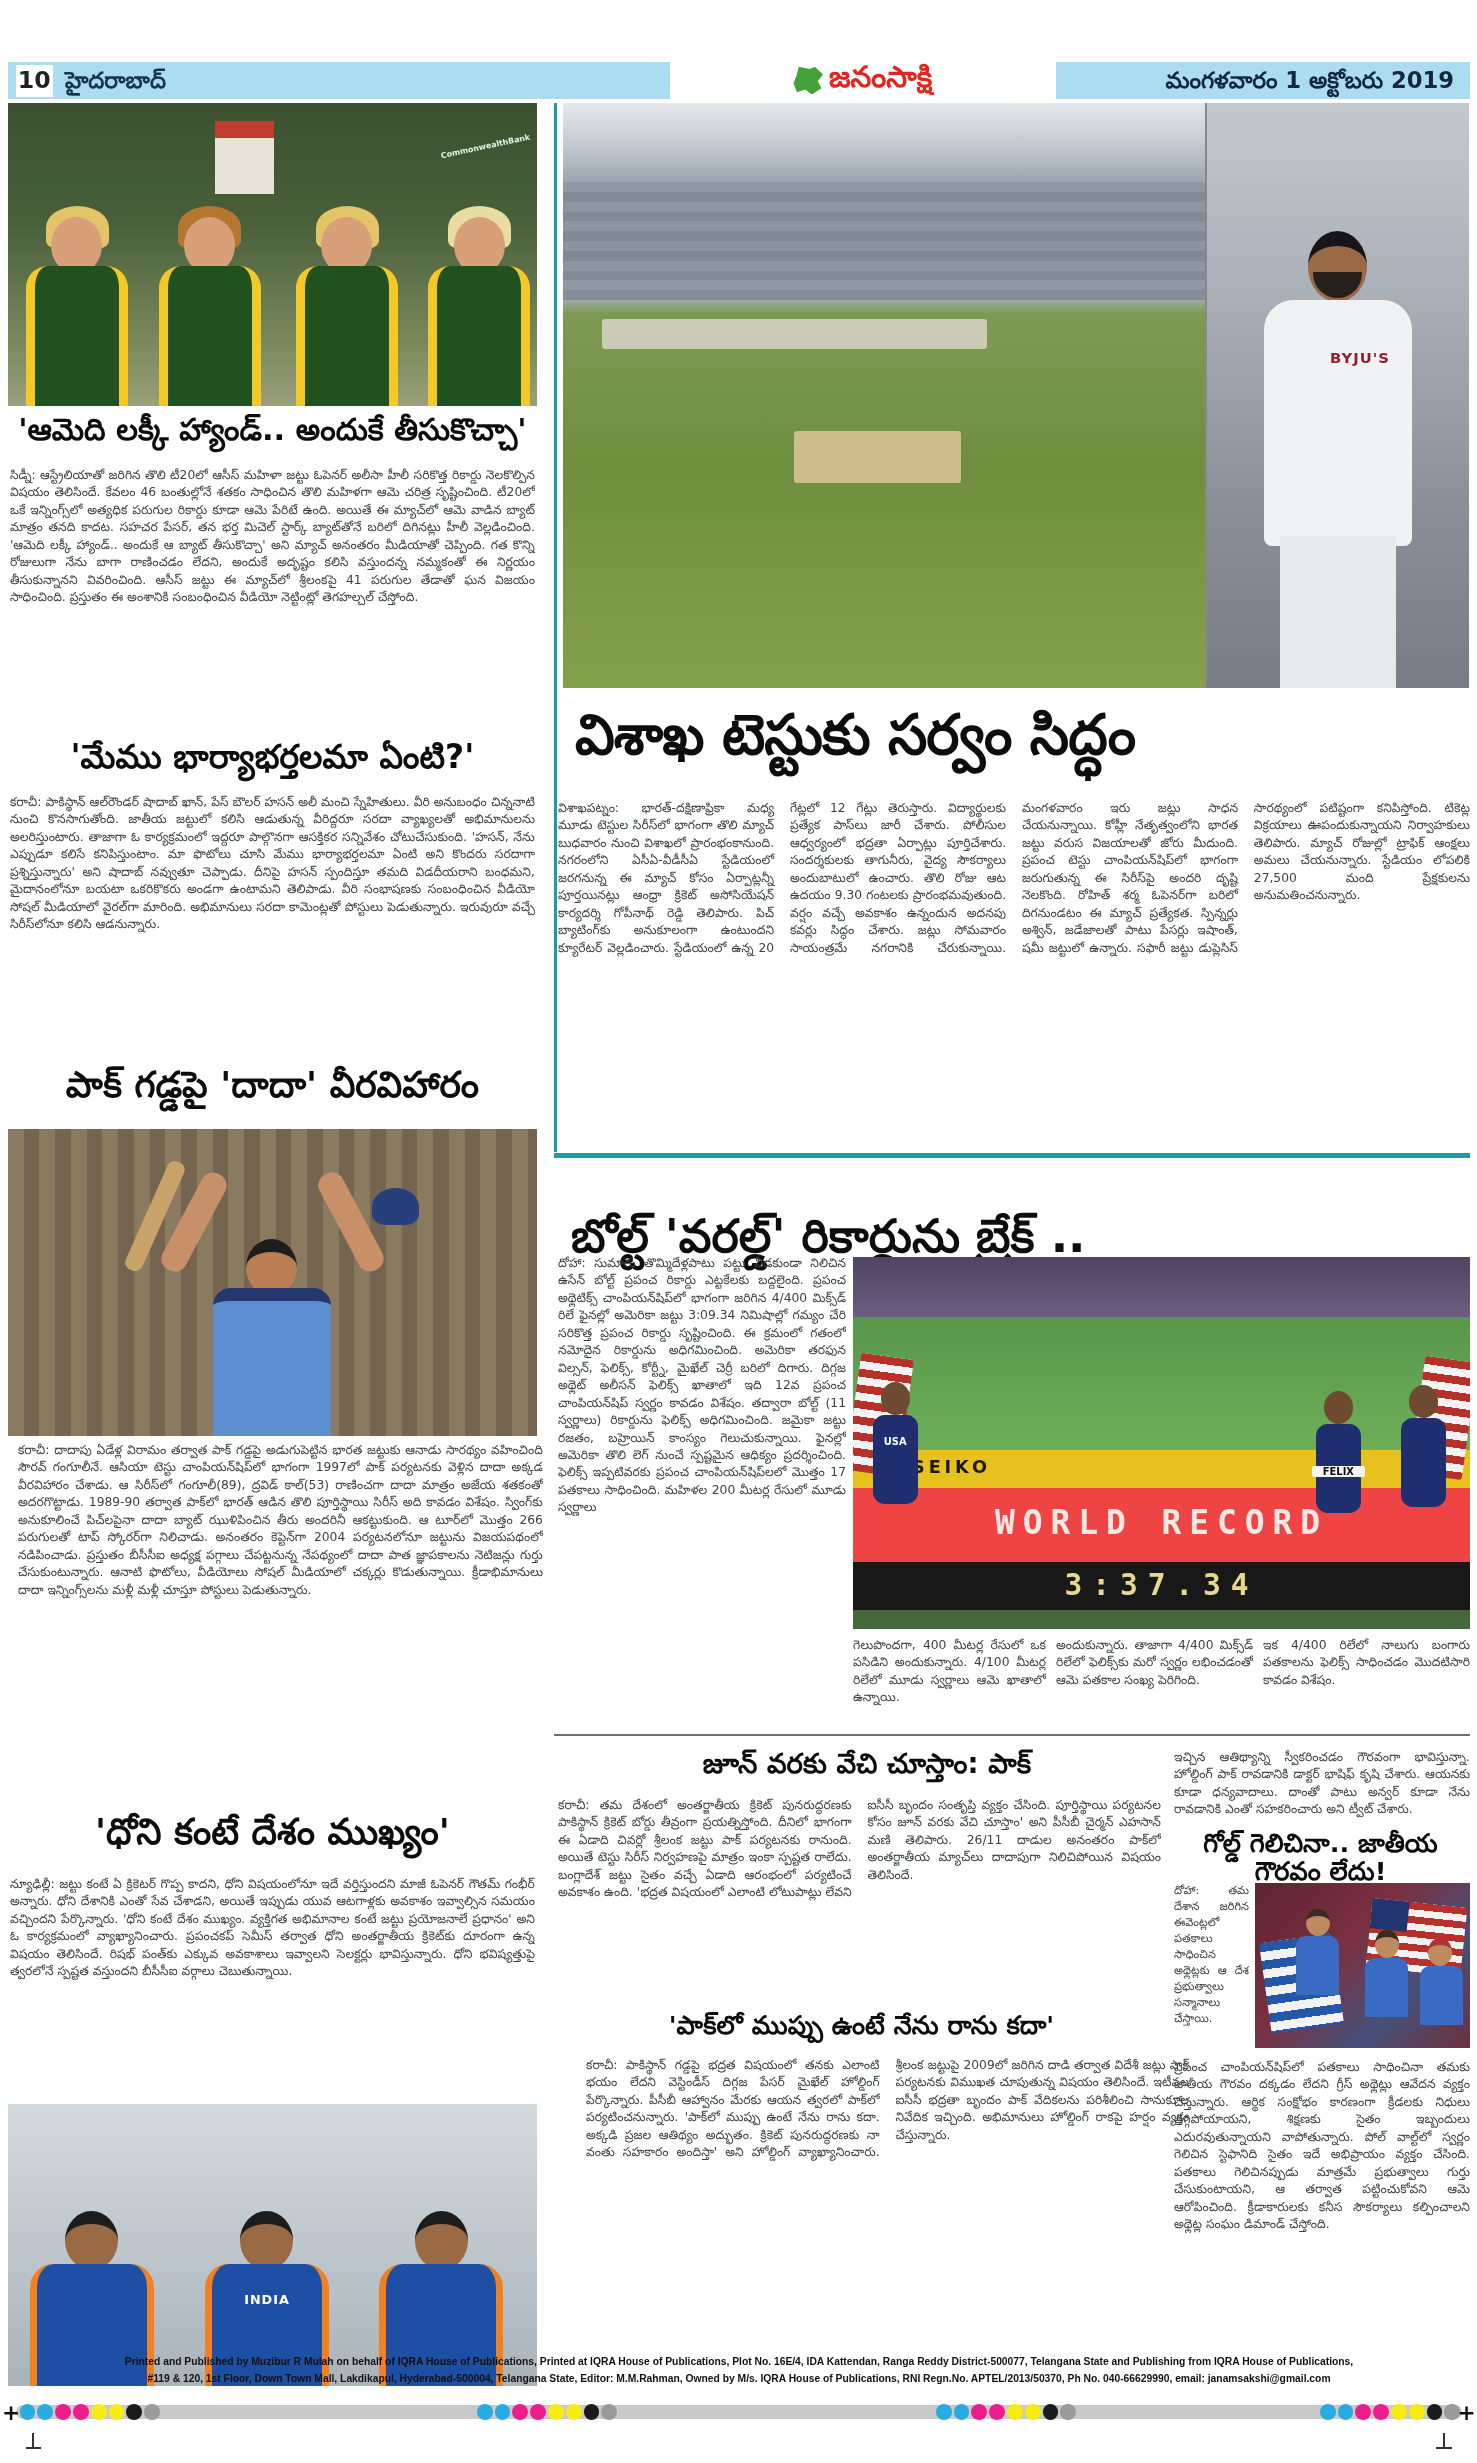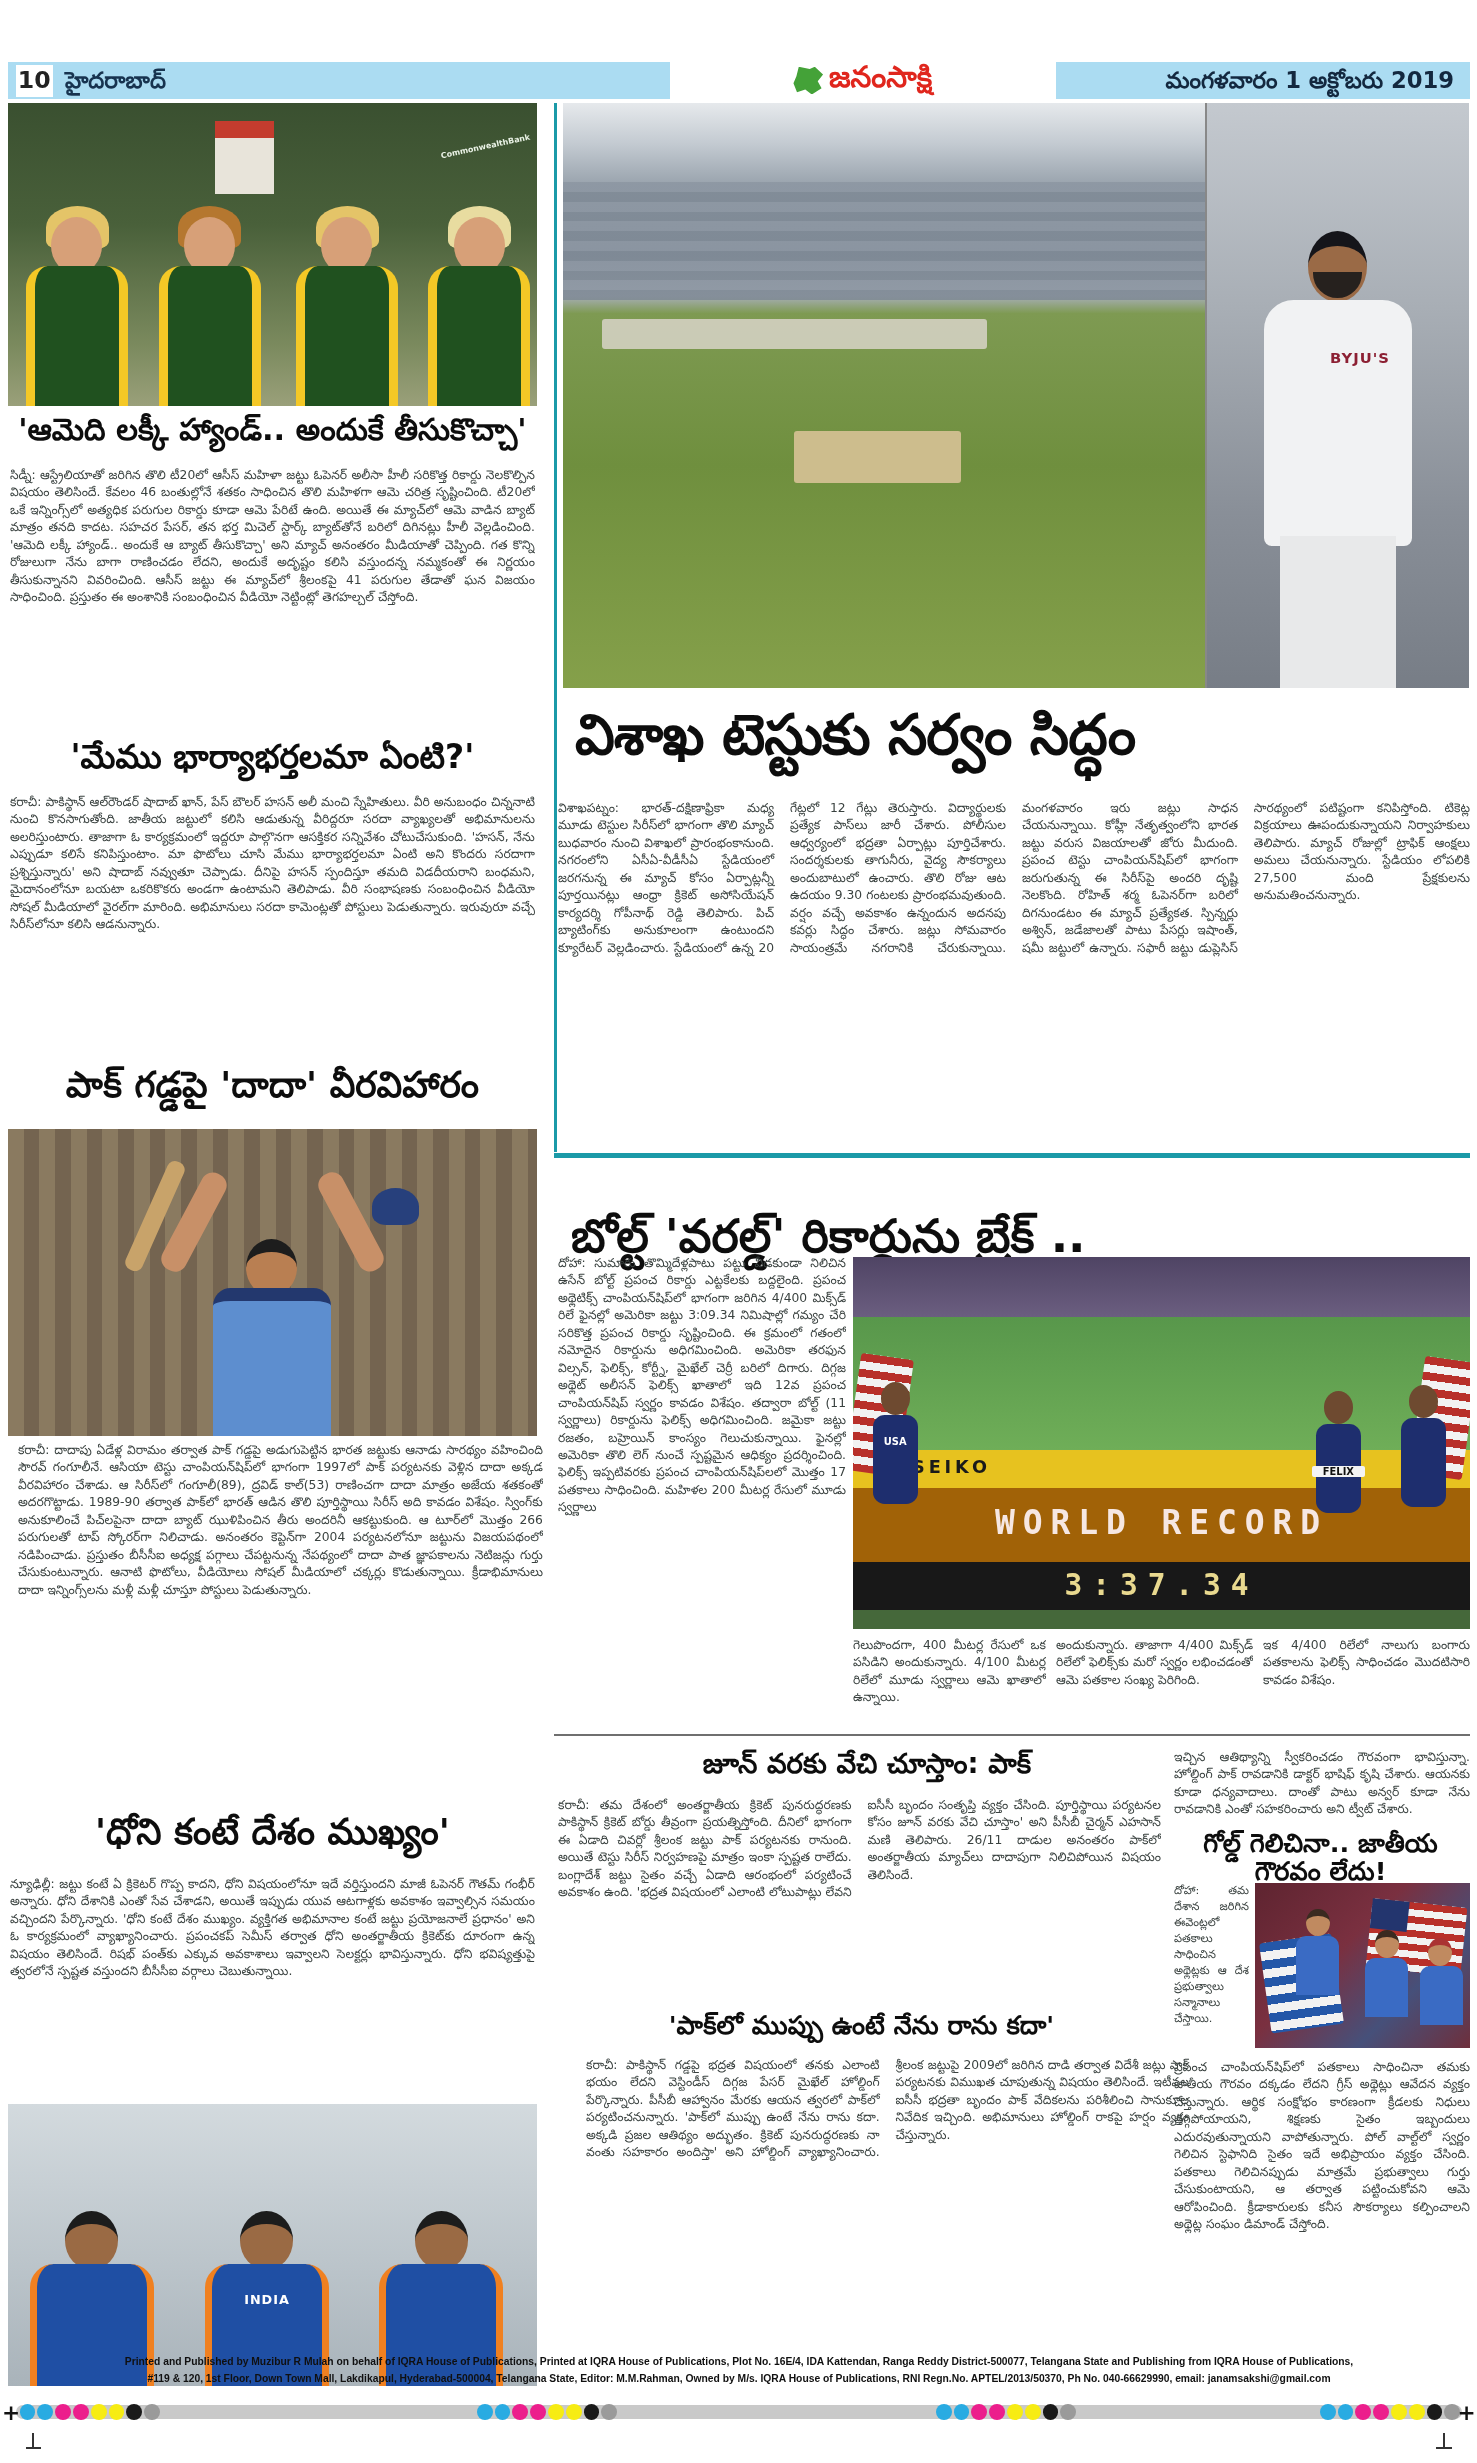--- a/index.html
+++ b/index.html
@@ -72,21 +72,21 @@
   #vizag-headline{left:575px;top:705px;width:894px;height:83px;font-size:56px;text-align:left;letter-spacing:-1px;}
   #vizag-body{left:558px;top:800px;width:912px;height:347px;column-count:4;column-gap:15.8px;}
   #teal-hrule{left:554px;top:1153px;width:916px;height:4.9px;background:#1b9aa8;}
   #bolt-headline{left:571px;top:1212px;width:749px;height:65px;font-size:46px;text-align:left;}
   #bolt-body{left:558px;top:1255px;width:288px;height:469px;}
   #photo-wr{left:853px;top:1257px;width:617px;height:372px;background:#2c2c2c;}
   .wr-crowd{position:absolute;left:0;top:0;width:100%;height:16%;background:linear-gradient(180deg,#4f4464,#6b5e80);}
   .wr-field{position:absolute;left:0;top:16%;width:100%;height:36%;background:linear-gradient(180deg,#58974b,#6fae58);}
   .wr-seiko{position:absolute;left:0;top:52%;width:100%;height:10%;background:#e7c21f;color:#1a1a1a;
             font-weight:bold;font-size:17.7px;letter-spacing:3.9px;padding-left:59px;line-height:2;}
-  .wr-red{position:absolute;left:0;top:62%;width:100%;height:20%;background:#a16207;color:#f6e7e2;
+  .wr-red{position:absolute;left:0;top:62%;width:100%;height:20%;background:#ef4444;color:#f6e7e2;
           font-family:"DejaVu Sans Mono",monospace;font-weight:bold;font-size:33px;letter-spacing:7.9px;
           text-align:center;line-height:2.1;}
   .wr-black{position:absolute;left:0;top:82%;width:100%;height:13%;background:#181818;color:#e9d98f;
           font-family:"DejaVu Sans Mono",monospace;font-weight:bold;font-size:29.6px;letter-spacing:9.9px;
           text-align:center;line-height:1.6;}
   .wr-grass{position:absolute;left:0;top:95%;width:100%;height:5%;background:#45683a;}
   .wr-ath{position:absolute;width:73px;height:207px;}
   .wr-navy{position:absolute;bottom:59px;left:13.8px;width:45px;height:89px;background:#1e2e6e;border-radius:11.8px;}
   .wr-skin{position:absolute;bottom:148px;left:21.7px;width:29.6px;height:33px;background:#6e4a30;border-radius:50%;}
   .wr-flag{position:absolute;top:0;width:53px;height:118px;

